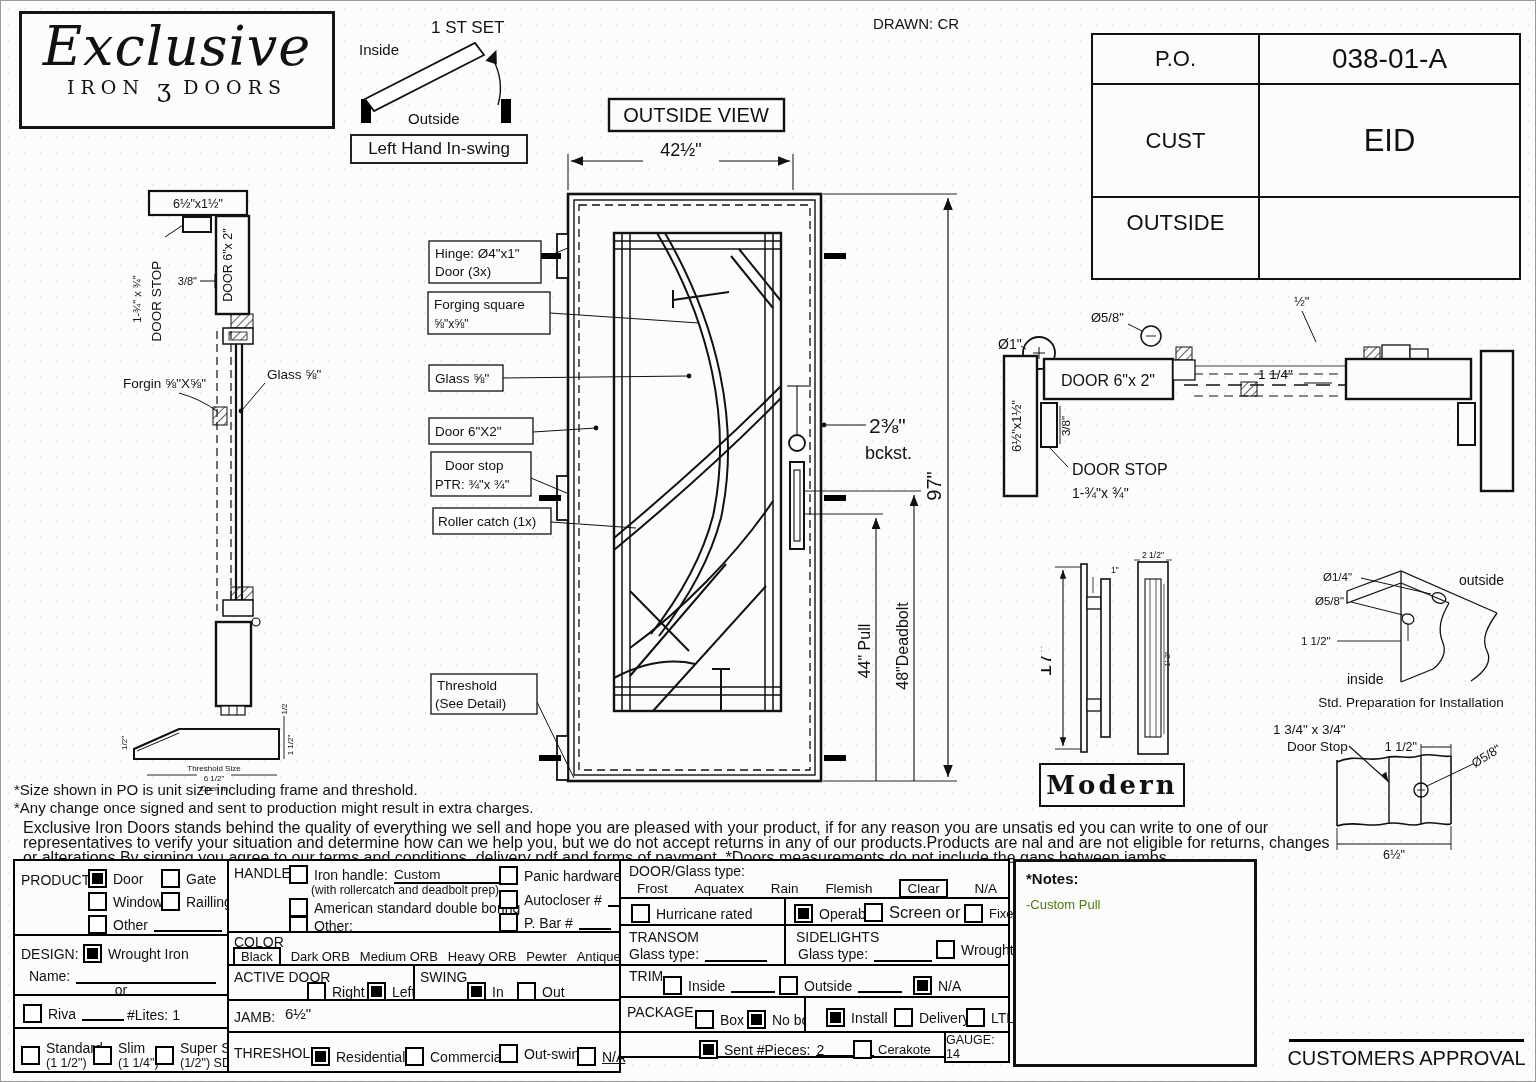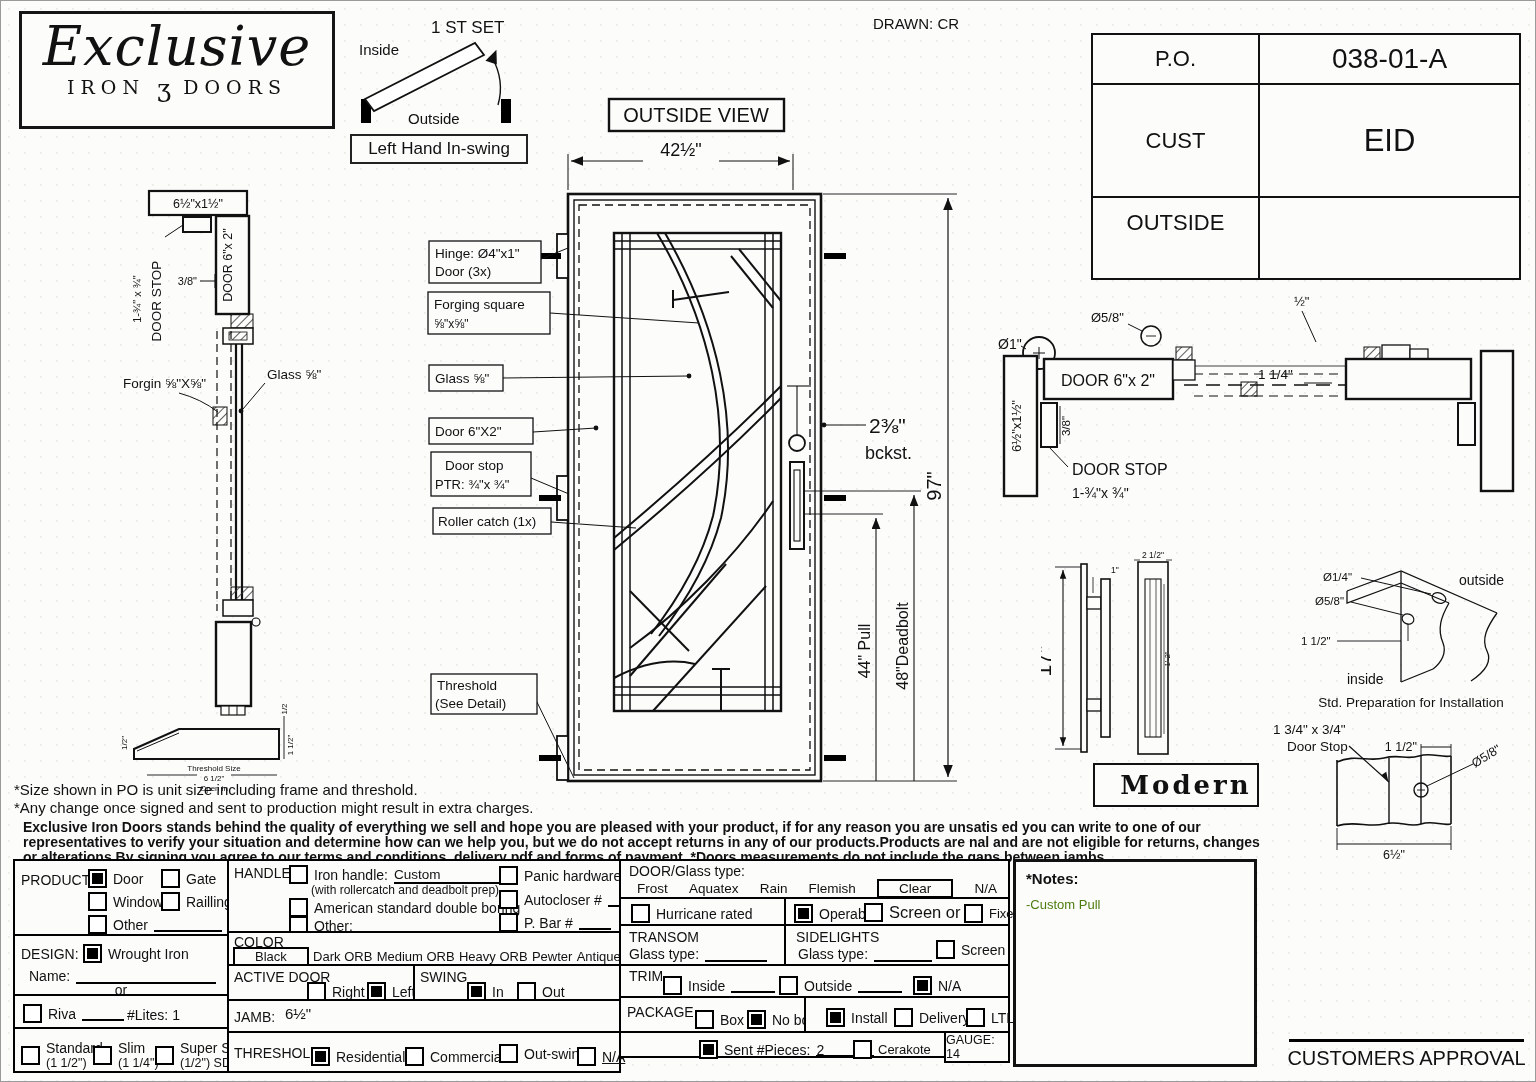--- a/index.html
+++ b/index.html
@@ -18,38 +18,38 @@
   #swing-caption{left:349px;top:133px;width:174px;height:26px;border:2px solid #222;display:flex;align-items:center;justify-content:center;font-size:17px;background:#fcfcfb;}
   
   #po{left:1090px;top:32px;width:426px;height:243px;border:2.5px solid #111;display:grid;grid-template-columns:167px 1fr;grid-template-rows:50px 113px 1fr;background:#fcfcfb;}
   #po>div{display:flex;align-items:center;justify-content:center;border-right:2px solid #111;border-bottom:2px solid #111;}
   #po>div:nth-child(2n){border-right:none;}
   #po>div:nth-child(5),#po>div:nth-child(6){border-bottom:none;}
   .po-label{font-size:22px;}
   .po-value{font-size:28px;}
   
   .fn-big{position:absolute;font-size:15px;font-weight:500;}
-  .fn-small{position:absolute;font-size:14px;font-weight:700;}
+  .fn-small{position:absolute;font-size:16px;font-weight:400;}
   
   .cell{position:absolute;border:2px solid #000;background:#fcfcfb;box-sizing:border-box;font-size:14px;}
   .cell .t{position:absolute;white-space:nowrap;}
   .opt{position:absolute;display:flex;align-items:center;gap:6px;white-space:nowrap;}
   .cb{width:15px;height:15px;border:2px solid #000;display:inline-block;position:relative;background:#fff;flex:none;}
   .cb.checked::after{content:"";position:absolute;left:2px;top:2px;right:2px;bottom:2px;background:#000;}
   .blank{display:inline-block;border-bottom:2px solid #000;height:13px;}
-  .boxed{border:2px solid #000;padding:0 20px;display:inline-block;}
+  .boxed{border:2px solid #000;padding:0 6px;display:inline-block;}
   .stack{line-height:14px;}
   .stack .s2{font-size:12.5px;}
   #notesbox{left:1012px;top:858px;width:238px;height:202px;border:3px solid #111;background:#fcfcfb;}
   #notesbox .nt{font-size:15px;font-weight:bold;margin:8px 0 0 10px;}
   #notesbox .nn{font-size:13px;color:#4d7c0f;margin:10px 0 0 10px;}
   #approval-line{left:1288px;top:1038px;width:235px;height:3px;background:#000;}
   #approval-text{left:1258px;top:1046px;width:295px;text-align:center;font-size:20px;}
-  #modernbox{left:1092px;top:762px;width:142px;height:40px;border:2.5px solid #111;display:flex;align-items:center;justify-content:center;
-    font-family:"DejaVu Serif",serif;font-weight:bold;font-size:26px;letter-spacing:3px;background:#fcfcfb;padding-left:20px;}
+  #modernbox{left:1038px;top:762px;width:142px;height:40px;border:2.5px solid #111;display:flex;align-items:center;justify-content:center;
+    font-family:"DejaVu Serif",serif;font-weight:bold;font-size:26px;letter-spacing:3px;background:#fcfcfb;}
 </style>
 </head>
 <body>
 
 <div id="page">
 
   <div id="logo" class="abs">
     <div class="name">Exclusive</div>
     <div class="sub">
       <span>IRON</span>
@@ -581,21 +581,21 @@
       </span>
   </div>
   <div class="cell" style="left:783px;top:923px;width:226px;height:42px">
     <span class="t" style="left:10px;top:3px">SIDELIGHTS</span>
     <span class="opt" style="left:12px;top:20px">
         <span>Glass type:</span>
         <span class="blank" style="width:58px"></span>
       </span>
     <span class="opt" style="left:150px;top:14px">
         <span class="cb"></span>
-        <span>Screen</span>
+        <span>Wrought</span>
       </span>
   </div>
 
   <div class="cell" style="left:618px;top:963px;width:391px;height:34px">
     <span class="t" style="left:8px;top:2px">TRIM</span>
     <span class="opt" style="left:42px;top:10px">
         <span class="cb"></span>
         <span>Inside</span>
         <span class="blank" style="width:44px"></span>
       </span>

